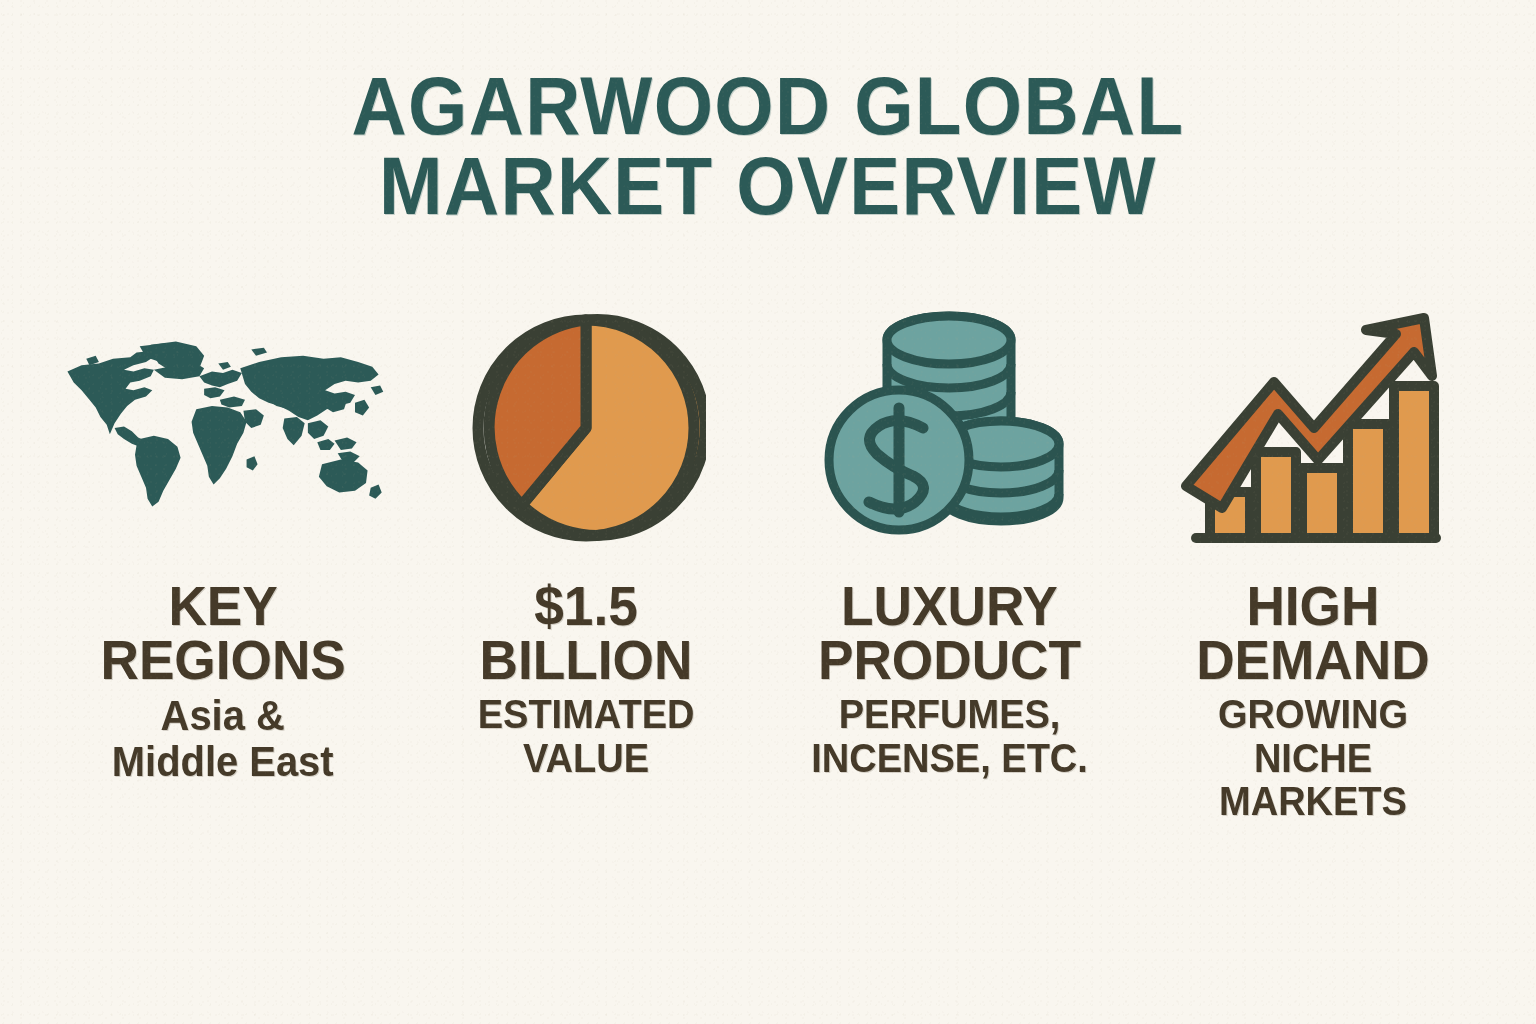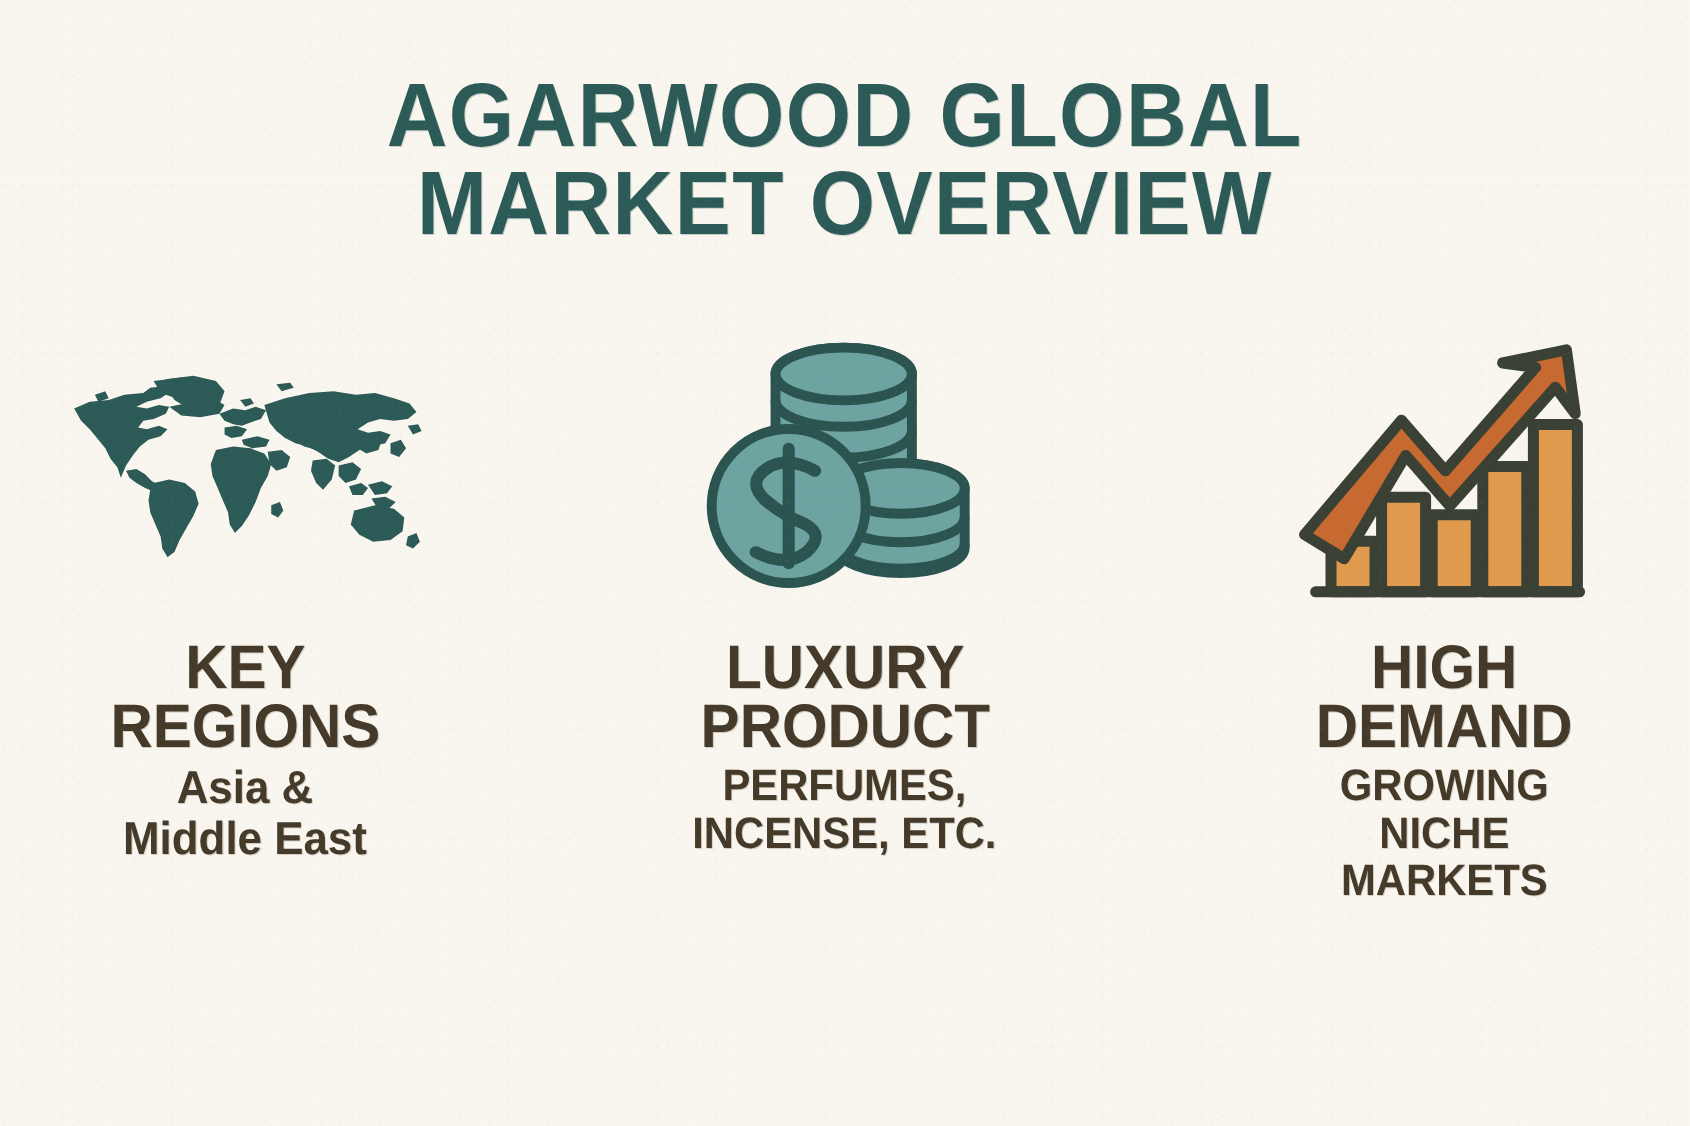--- a/index.html
+++ b/index.html
@@ -165,20 +165,39 @@
       <div class="stat-head">
         <span>KEY</span><br>
         <span>REGIONS</span>
       </div>
       <div class="stat-sub mixed">
         <span>Asia &amp;</span><br>
         <span>Middle East</span>
       </div>
     </div>
 
+    <div class="stat-col">
+      <div class="icon-wrap">
+        <svg width="240" height="240" viewBox="0 0 240 240" aria-hidden="true">
+
+          <path d="M120 120 L120 12 A108 108 0 1 1 56 197 Z" fill="#e09a4e" stroke="#3a4034" stroke-width="11" stroke-linejoin="round"></path>
+
+          <path d="M120 120 L120 12 A108 108 0 0 0 56 197 Z" fill="#c66a31" stroke="#3a4034" stroke-width="11" stroke-linejoin="round"></path>
+          <circle cx="120" cy="120" r="108" fill="none" stroke="#3a4034" stroke-width="11"></circle>
+        </svg>
+      </div>
+      <div class="stat-head">
+        <span>$1.5</span><br>
+        <span>BILLION</span>
+      </div>
+      <div class="stat-sub">
+        <span>ESTIMATED</span><br>
+        <span>VALUE</span>
+      </div>
+    </div>
 
     <div class="stat-col">
       <div class="icon-wrap">
         <svg width="270" height="240" viewBox="0 0 270 240" aria-hidden="true">
           <g stroke="#2b5450" stroke-width="9" stroke-linejoin="round" fill="#6da3a0">
 
             <path d="M72 32 a62 24 0 0 1 124 0 v96 a62 24 0 0 1 -124 0 Z"></path>
             <path d="M72 56 a62 24 0 0 0 124 0" fill="none"></path>
             <path d="M72 84 a62 24 0 0 0 124 0" fill="none"></path>
             <path d="M72 112 a62 24 0 0 0 124 0" fill="none"></path>

